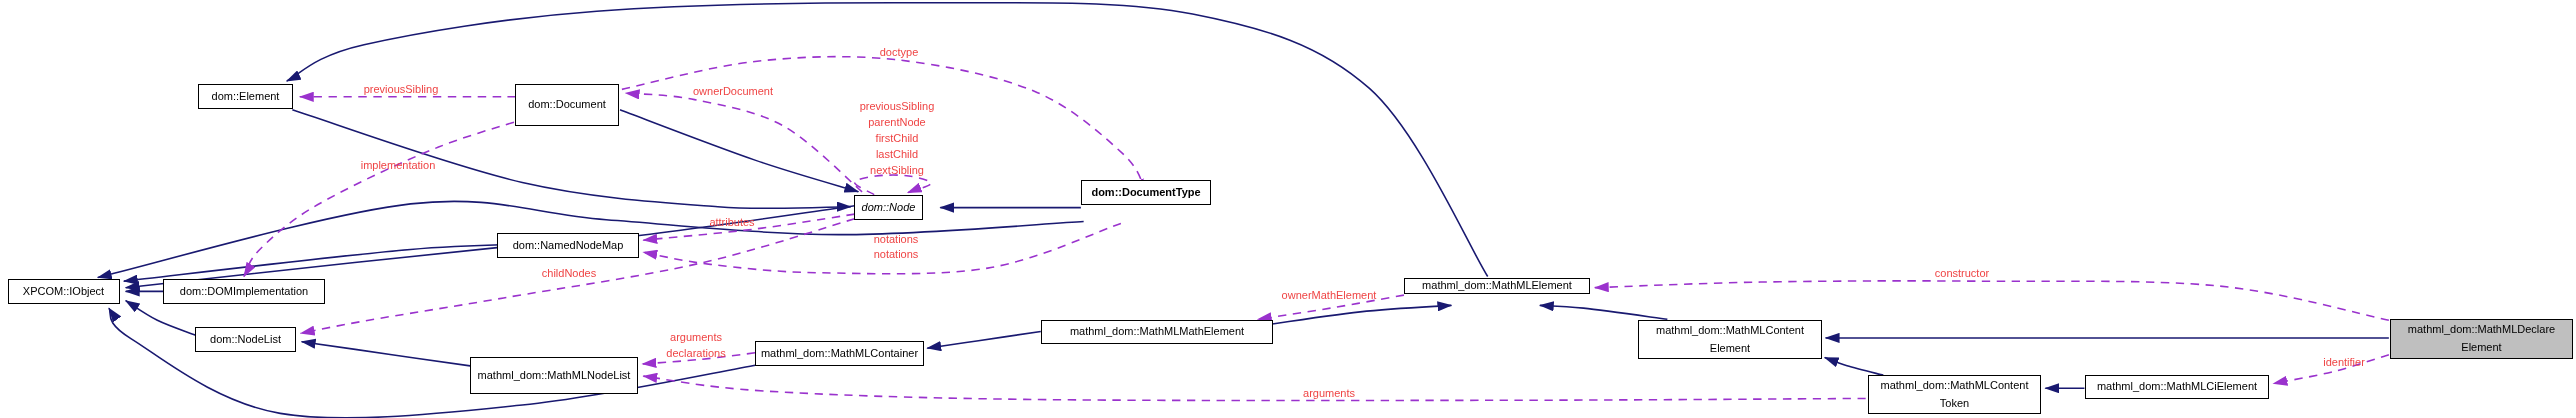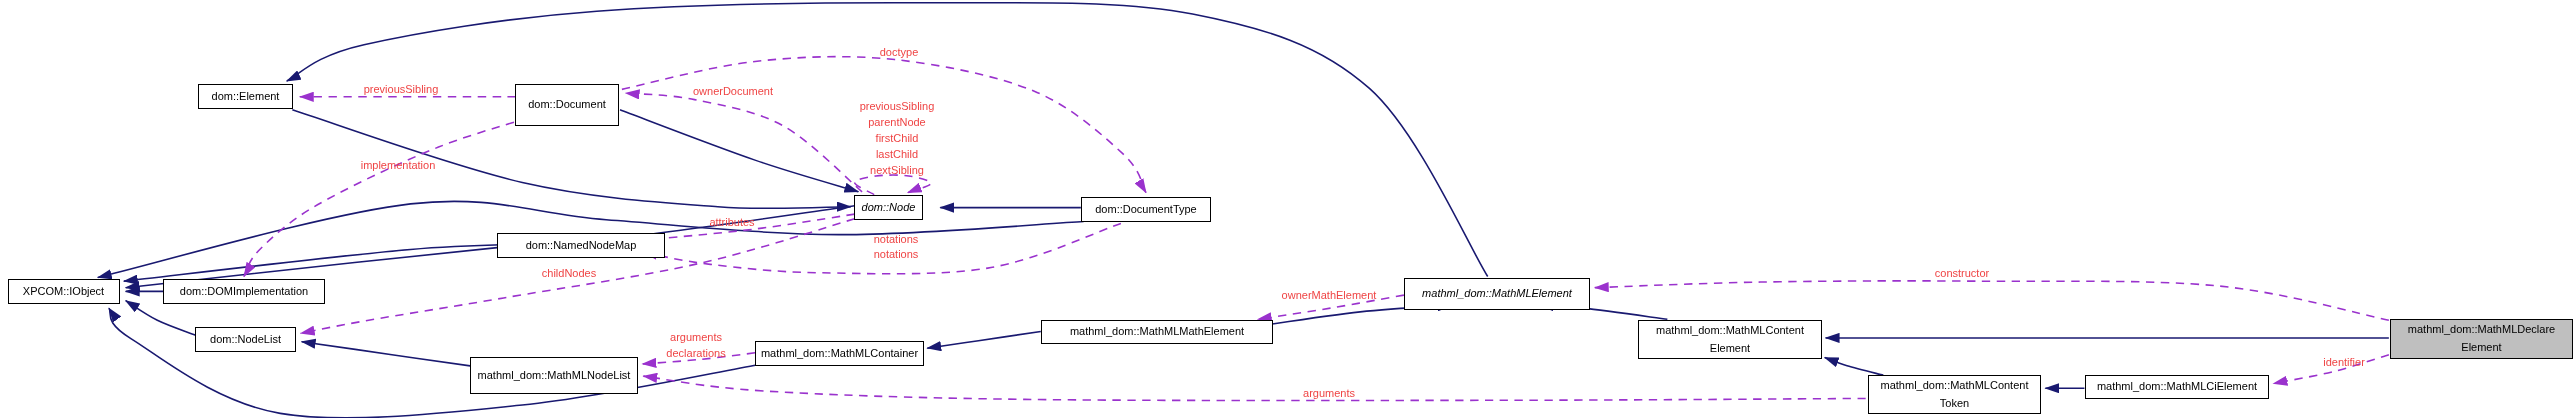--- a/index.html
+++ b/index.html
@@ -72,36 +72,36 @@
       </div>
       <div class="node" style="left: 198px; top: 84px; width: 95px; height: 25px;">
         <span>dom::Element</span>
       </div>
       <div class="node" style="left: 515px; top: 84px; width: 104px; height: 42px;">
         <span>dom::Document</span>
       </div>
       <div class="node" style="left: 854px; top: 195px; width: 69px; height: 25px; font-style: italic;">
         <span>dom::Node</span>
       </div>
-      <div class="node" style="left: 1081px; top: 197px; width: 130px; height: 25px;">
+      <div class="node" style="left: 1081px; top: 180px; width: 130px; height: 25px; font-weight: bold;">
         <span>dom::DocumentType</span>
       </div>
-      <div class="node" style="left: 497px; top: 233px; width: 168px; height: 25px;">
+      <div class="node" style="left: 497px; top: 233px; width: 142px; height: 25px;">
         <span>dom::NamedNodeMap</span>
       </div>
       <div class="node" style="left: 470px; top: 357px; width: 168px; height: 37px;">
         <span>mathml_dom::MathMLNodeList</span>
       </div>
       <div class="node" style="left: 755px; top: 341px; width: 169px; height: 25px;">
         <span>mathml_dom::MathMLContainer</span>
       </div>
       <div class="node" style="left: 1041px; top: 320px; width: 232px; height: 24px;">
         <span>mathml_dom::MathMLMathElement</span>
       </div>
-      <div class="node" style="left: 1404px; top: 278px; width: 186px; height: 32px; font-style: italic;">
+      <div class="node" style="left: 1404px; top: 278px; width: 186px; height: 16px;">
         <span>mathml_dom::MathMLElement</span>
       </div>
       <div class="node" style="left: 1638px; top: 320px; width: 184px; height: 39px;">
         <span>mathml_dom::MathMLContent</span>
         <span>Element</span>
       </div>
       <div class="node" style="left: 1868px; top: 375px; width: 173px; height: 39px;">
         <span>mathml_dom::MathMLContent</span>
         <span>Token</span>
       </div>

